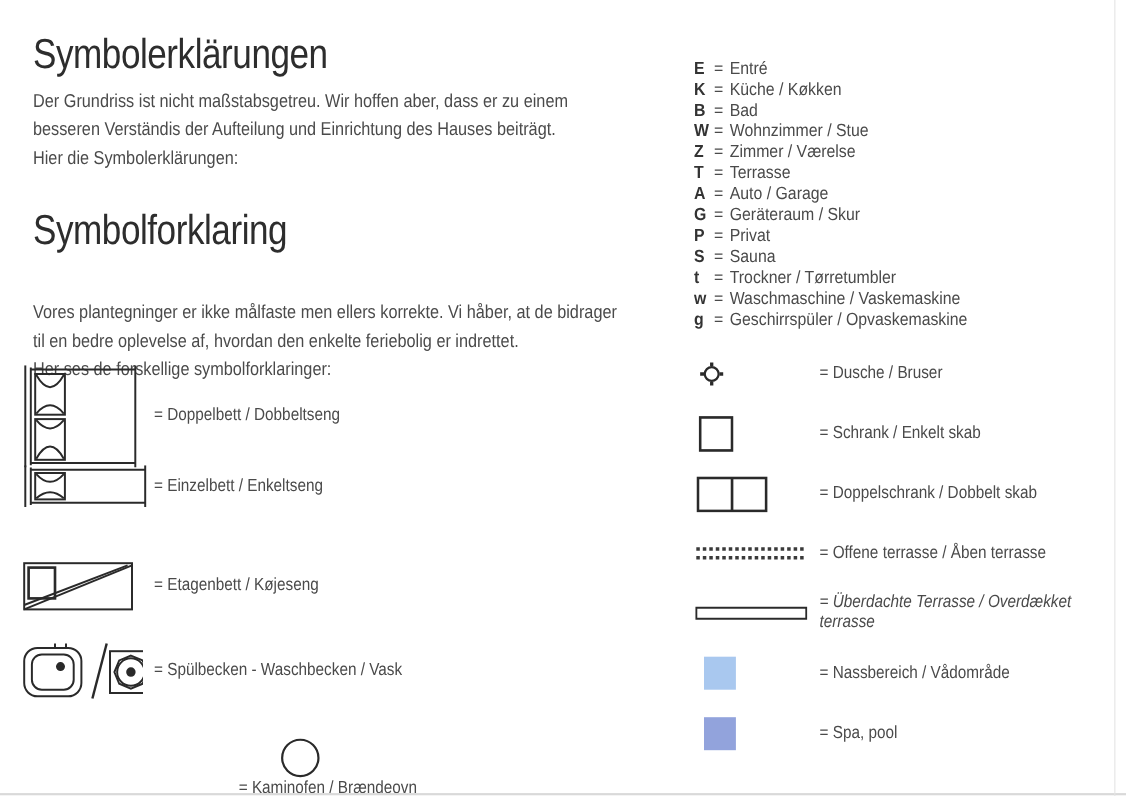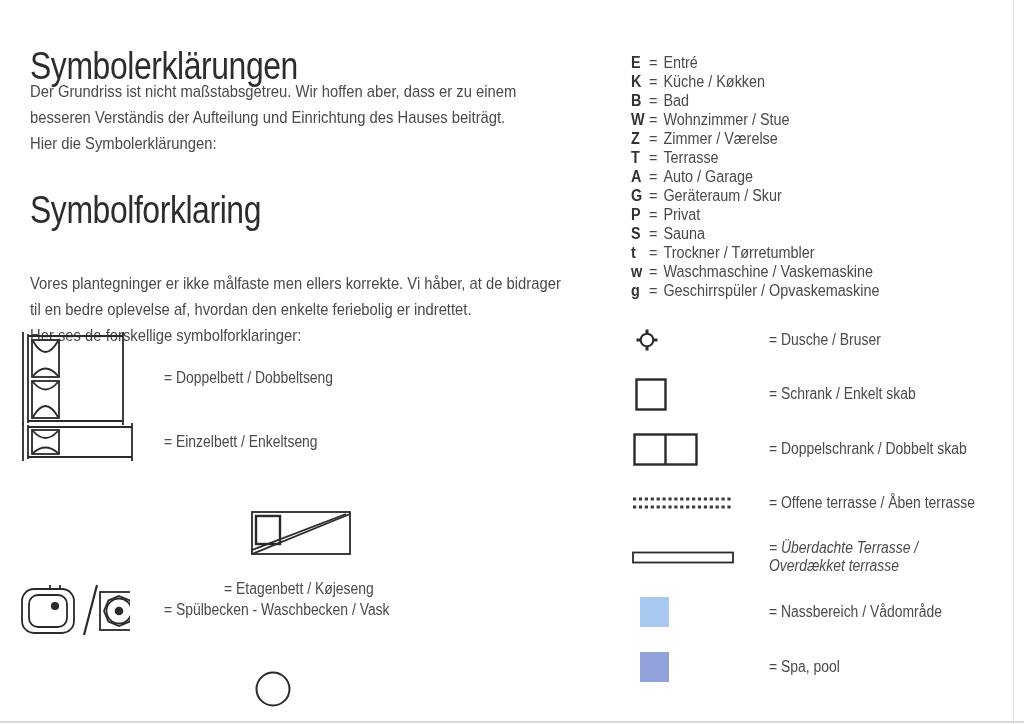--- a/index.html
+++ b/index.html
@@ -4,37 +4,37 @@
 <style>
   html,body{margin:0;padding:0;}
   body{
     width:1024px;height:724px;background:#ffffff;position:relative;overflow:hidden;
     font-family:"Liberation Sans","DejaVu Sans",sans-serif;color:#4a4a4a;
   }
   .cond{display:inline-block;transform:scaleX(0.87);transform-origin:0 50%;white-space:pre-line;}
   .cond-h{display:inline-block;transform:scaleX(0.84);transform-origin:0 50%;white-space:nowrap;}
 
   .title{position:absolute;left:30px;font-size:38px;font-weight:400;color:#2d2d2d;letter-spacing:-0.5px;}
-  .title-de{top:20px;text-align:center;}
+  .title-de{top:4px;text-align:center;}
   .title-da{top:164px;}
   .para{position:absolute;left:30px;font-size:17px;line-height:26px;color:#4a4a4a;}
   .para-de{top:62px;}
   .para-da{top:227px;margin-top:44px;}
 
   
-  .row{position:absolute;display:flex;align-items:center;gap:24px;}
+  .row{position:absolute;display:flex;align-items:center;}
   .iconbox{flex:0 0 auto;display:flex;align-items:center;}
   .lbl{font-size:16px;color:#4a4a4a;}
 
   
   .lrow{left:20px;width:580px;}
   .lrow .iconbox{width:120px;}
   .lr1{top:331px;height:94px;}
   .lr2{top:423px;height:38px;}
-  .lr3{top:508px;height:48px;flex-direction:column;}
+  .lr3{top:508px;height:48px;}
   .lr4{top:583px;height:54px;}
   .lr5{top:670px;height:38px;flex-direction:column;}
   .lr5 .iconbox svg{margin-left:4px;}
 
   
   .abbr{position:absolute;left:631px;top:53px;transform:scaleX(0.9);transform-origin:0 0;}
   .abbr-row{display:flex;line-height:19px;font-size:16px;}
   .abbr-letter{width:20px;font-weight:700;color:#333;}
   .abbr-eq{width:16px;color:#4a4a4a;}
   .abbr-label{color:#4a4a4a;white-space:nowrap;}

